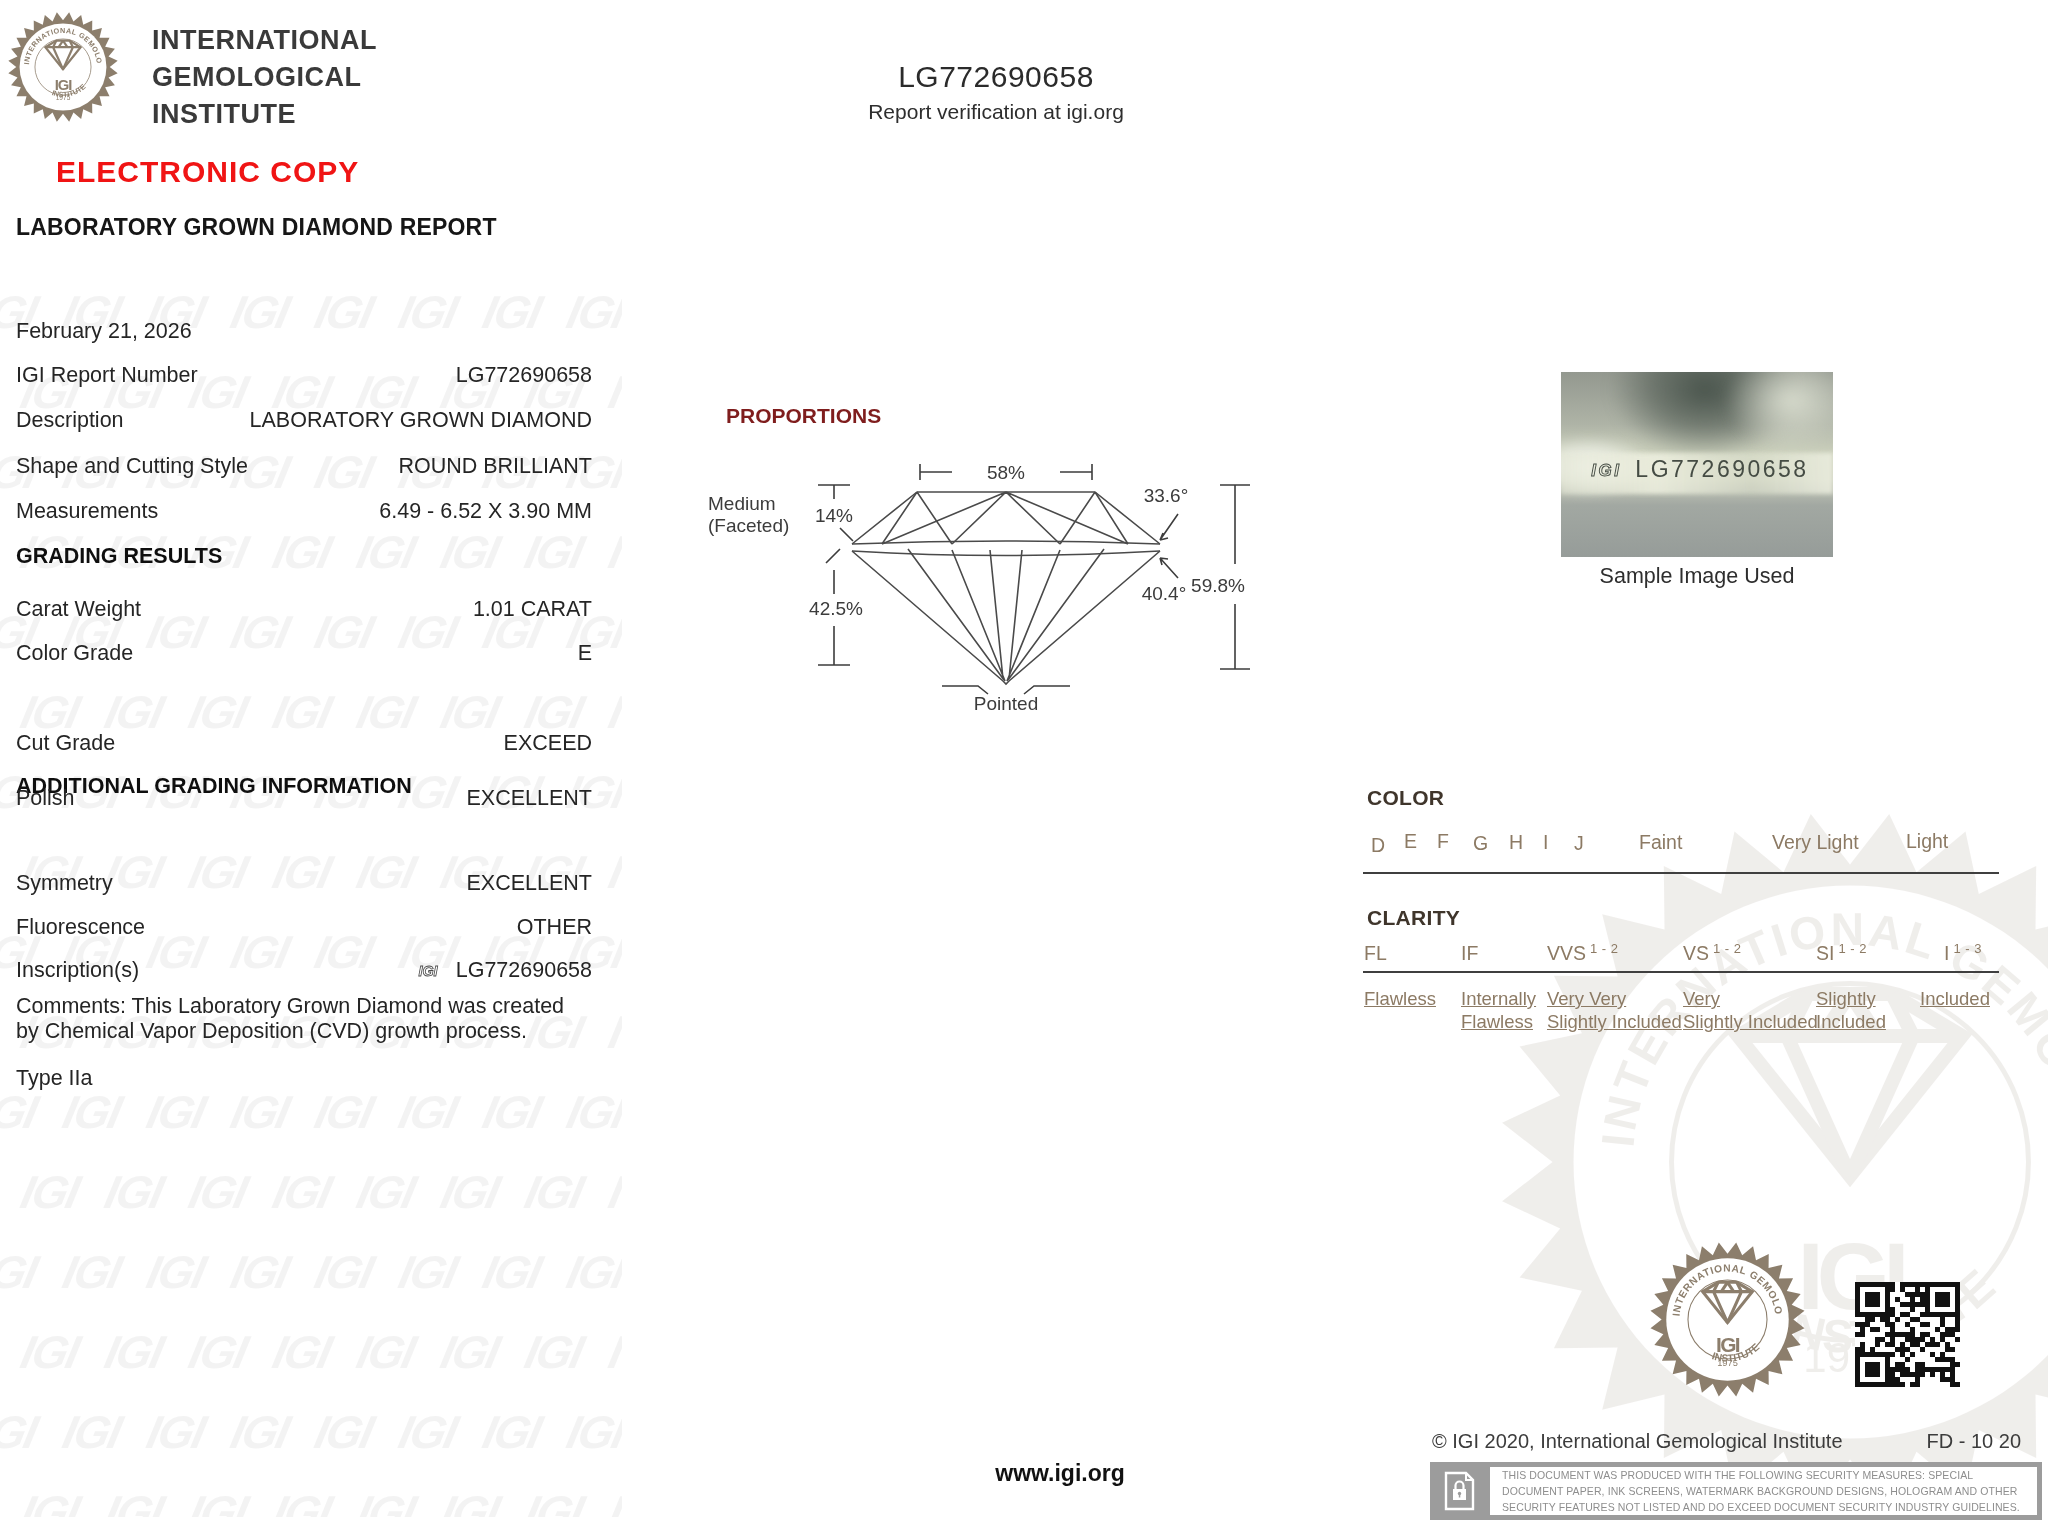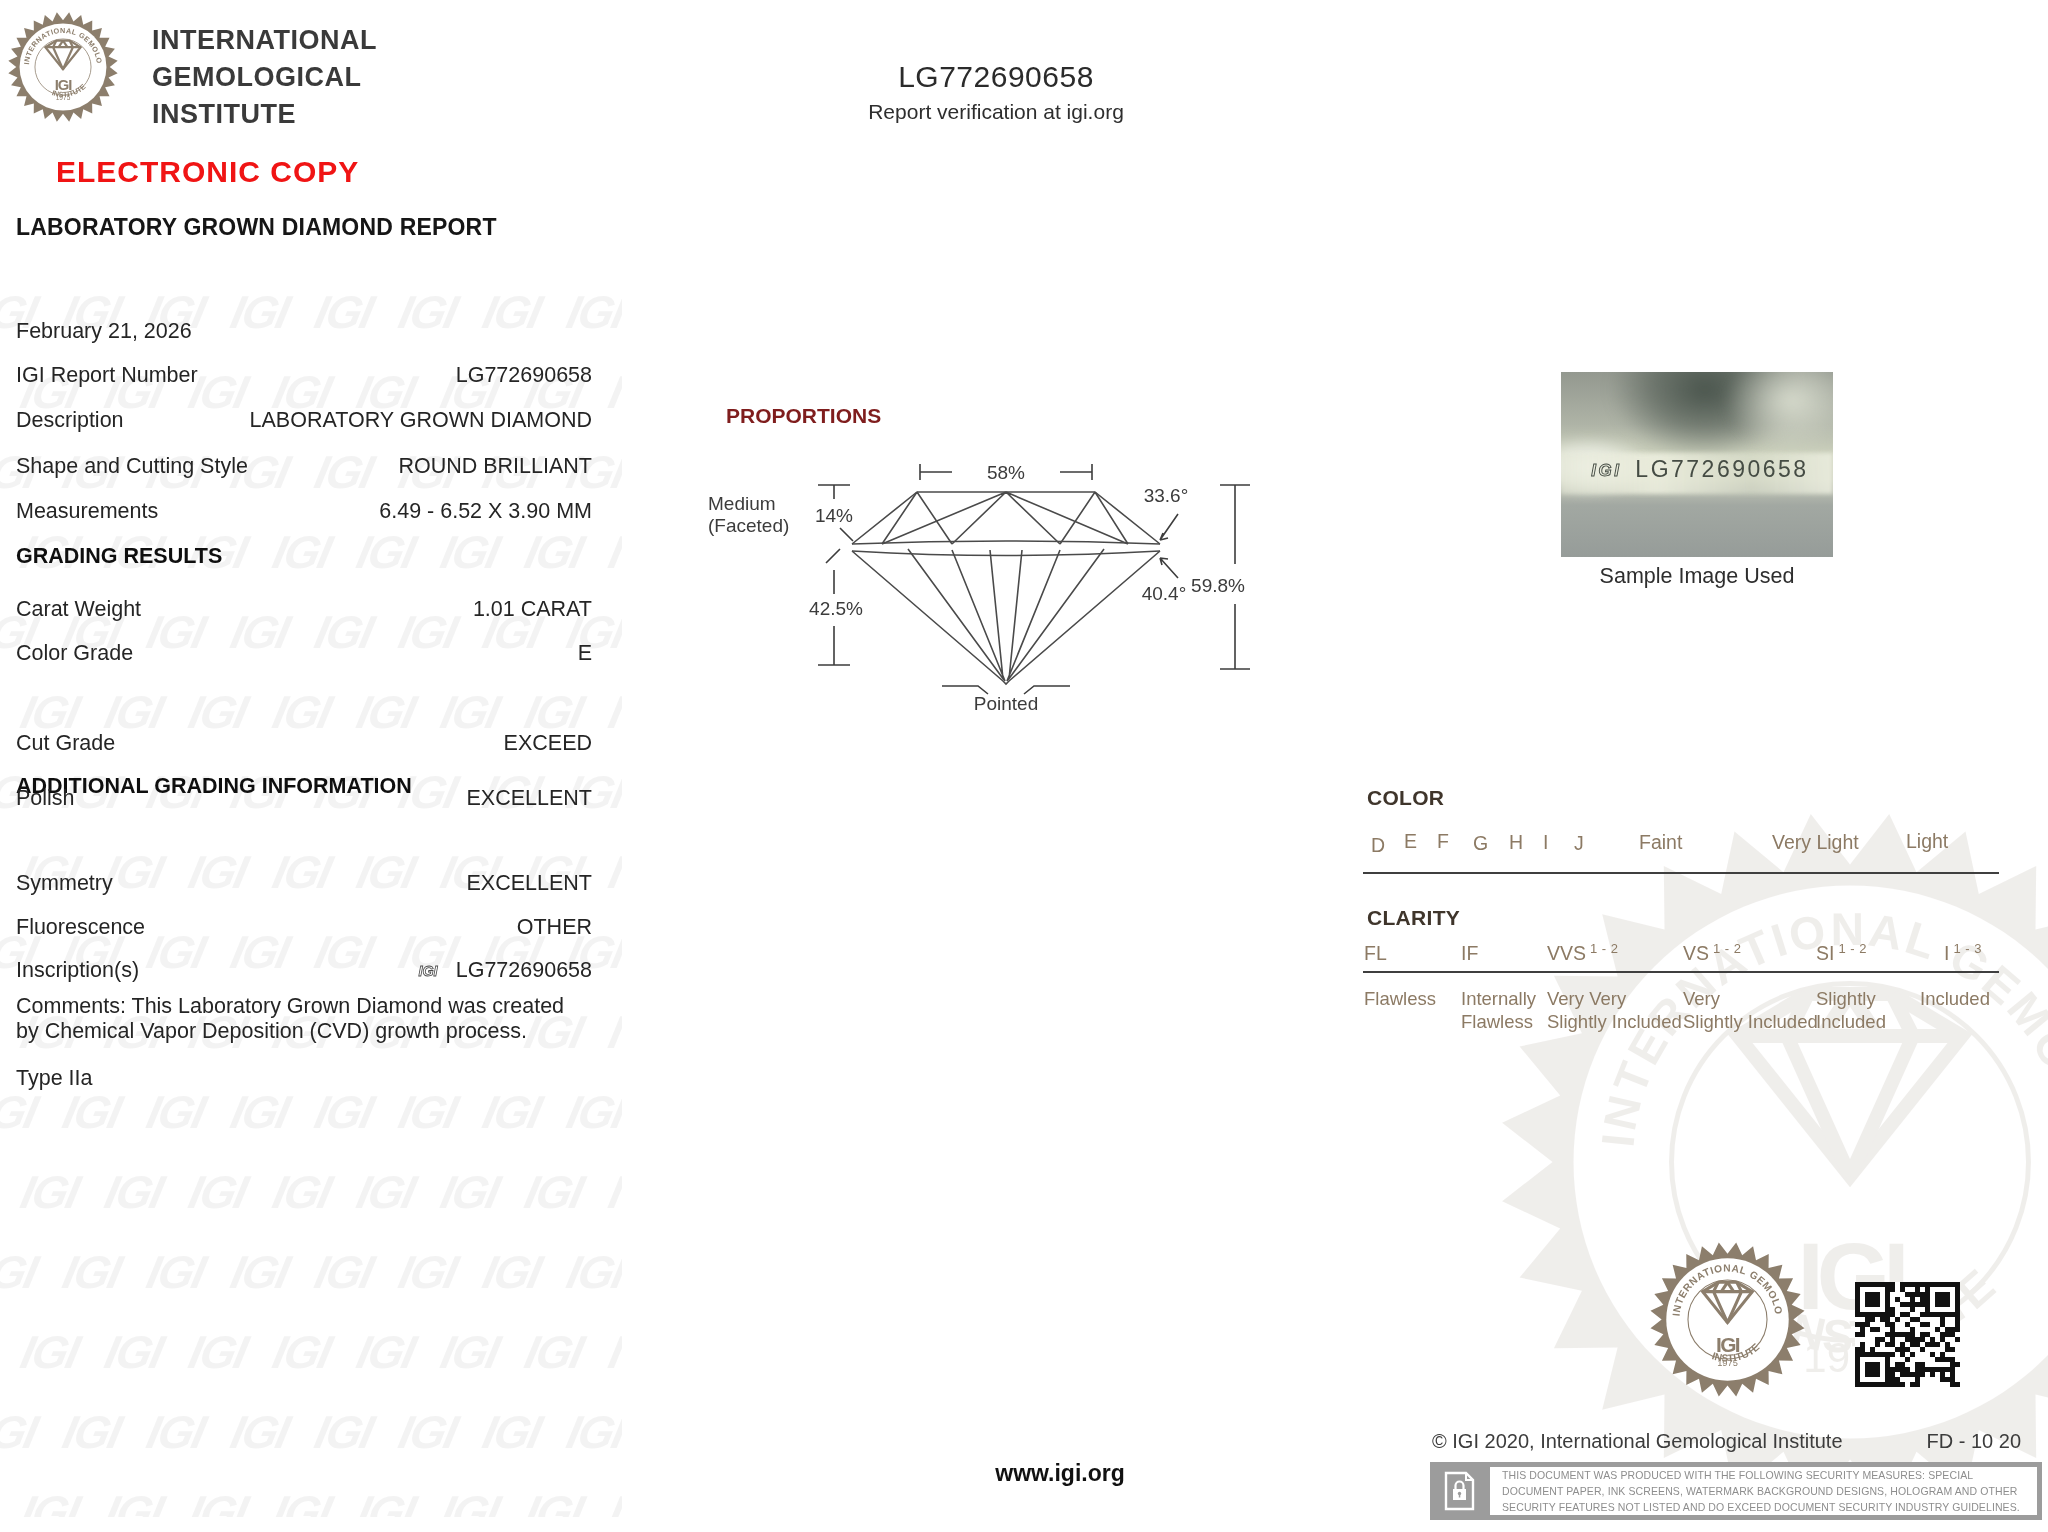--- a/index.html
+++ b/index.html
@@ -61,21 +61,21 @@
   .sample .inscr .igi-glyph{width:42px;height:24px;}
   .sample-caption{position:absolute;left:1561px;top:564px;width:272px;text-align:center;
           font-size:21.5px;color:#2e2e2e;}
 
   
   .scale-title{position:absolute;font-size:21px;font-weight:bold;color:#3f352b;letter-spacing:0.3px;}
   .scale-item{position:absolute;font-size:19.5px;color:#8c7a64;}
   .scale-line{position:absolute;left:1363px;width:636px;height:2px;background:#3f3f3f;}
   .cl-sup{font-size:13px;position:relative;top:-7px;margin-left:4px;letter-spacing:0.5px;}
   .cl-desc{position:absolute;font-size:18.5px;line-height:1.22;color:#8c7a64;}
-  .cl-desc span{display:block;}
+  .cl-desc span{display:block;text-decoration:underline;}
 
   
   .foot-seal{position:absolute;left:1650px;top:1242px;width:155px;height:155px;color:#8c7e6c;}
   .qr{position:absolute;left:1855px;top:1282px;width:105px;height:105px;background:#fff;}
   .qr div{position:absolute;width:5px;height:5px;background:#111;}
   .copyright{position:absolute;left:1432px;top:1430px;font-size:20px;color:#3c3c3c;}
   .form-code{position:absolute;right:27px;top:1430px;font-size:20px;color:#3c3c3c;}
   .website{position:absolute;left:930px;top:1460px;width:260px;text-align:center;
            font-size:23px;font-weight:bold;color:#111;}
   .sec-bar{position:absolute;left:1430px;top:1462px;width:612px;height:58px;background:#9c9c9c;}

